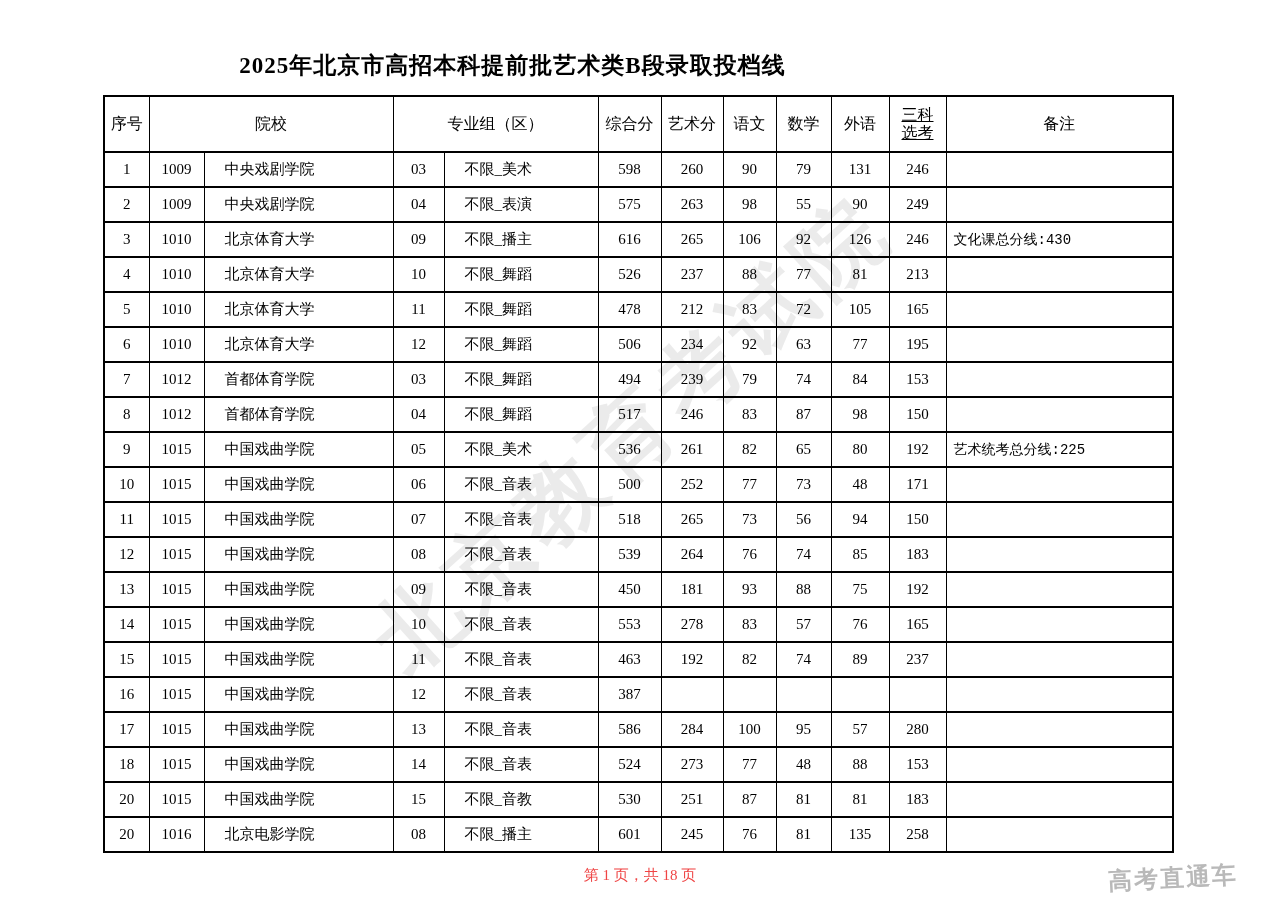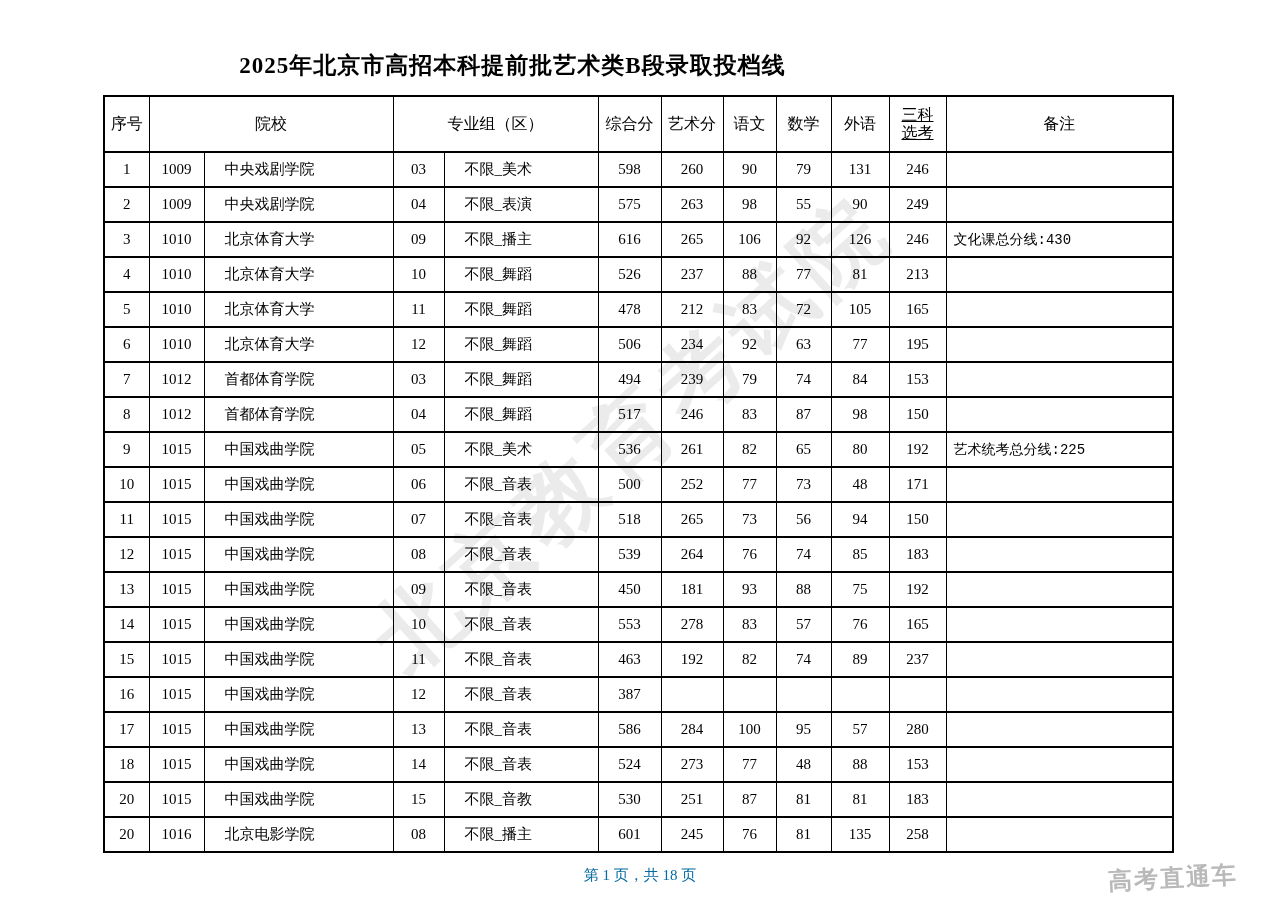--- a/index.html
+++ b/index.html
@@ -60,21 +60,21 @@
   .score-table th { font-size: 16px; }
   th.two-line { white-space: pre-line; line-height: 1.15; text-decoration: underline; }
   td.al { text-align: left; padding-left: 20px; }
   td.remark { text-align: left; padding-left: 7px; font-size: 14px; font-family: Liberation Mono, monospace; }
 
   .footer-page {
     position: absolute;
     top: 866px; left: 0; width: 1280px;
     text-align: center;
     font-size: 15px;
-    color: #0369a1;
+    color: #ef4444;
     font-family: "Liberation Serif", "DejaVu Serif", serif;
   }
   .brand {
     position: absolute;
     top: 862px; left: 1108px;
     font-size: 24px;
     font-weight: bold;
     color: #b9b9b9;
     transform: rotate(-3deg);
     letter-spacing: 2px;

